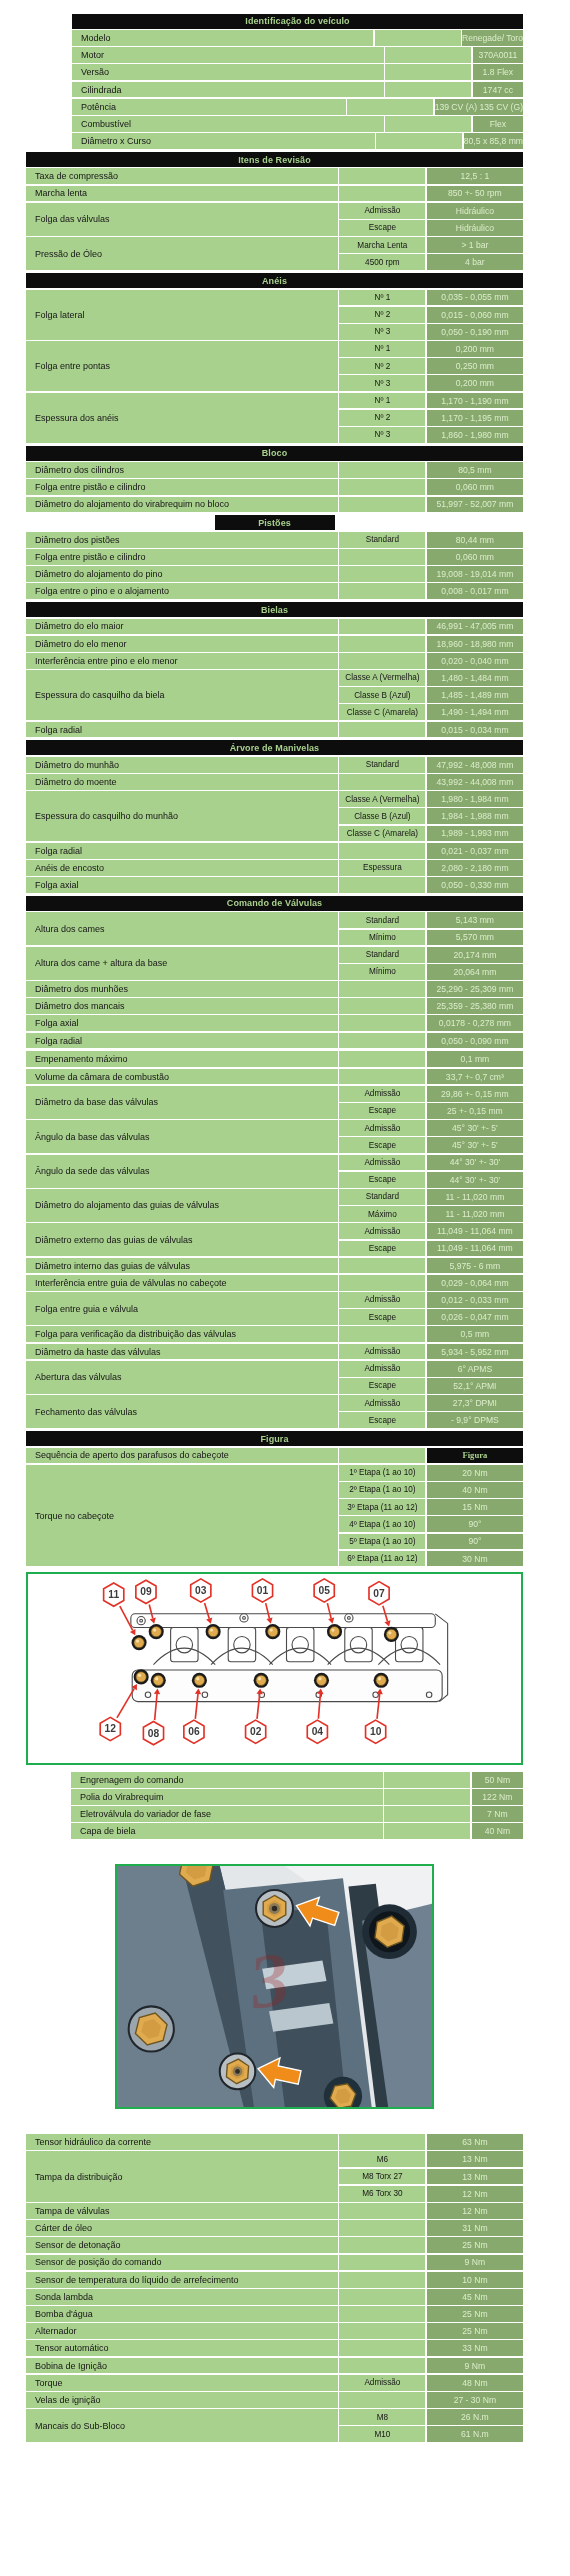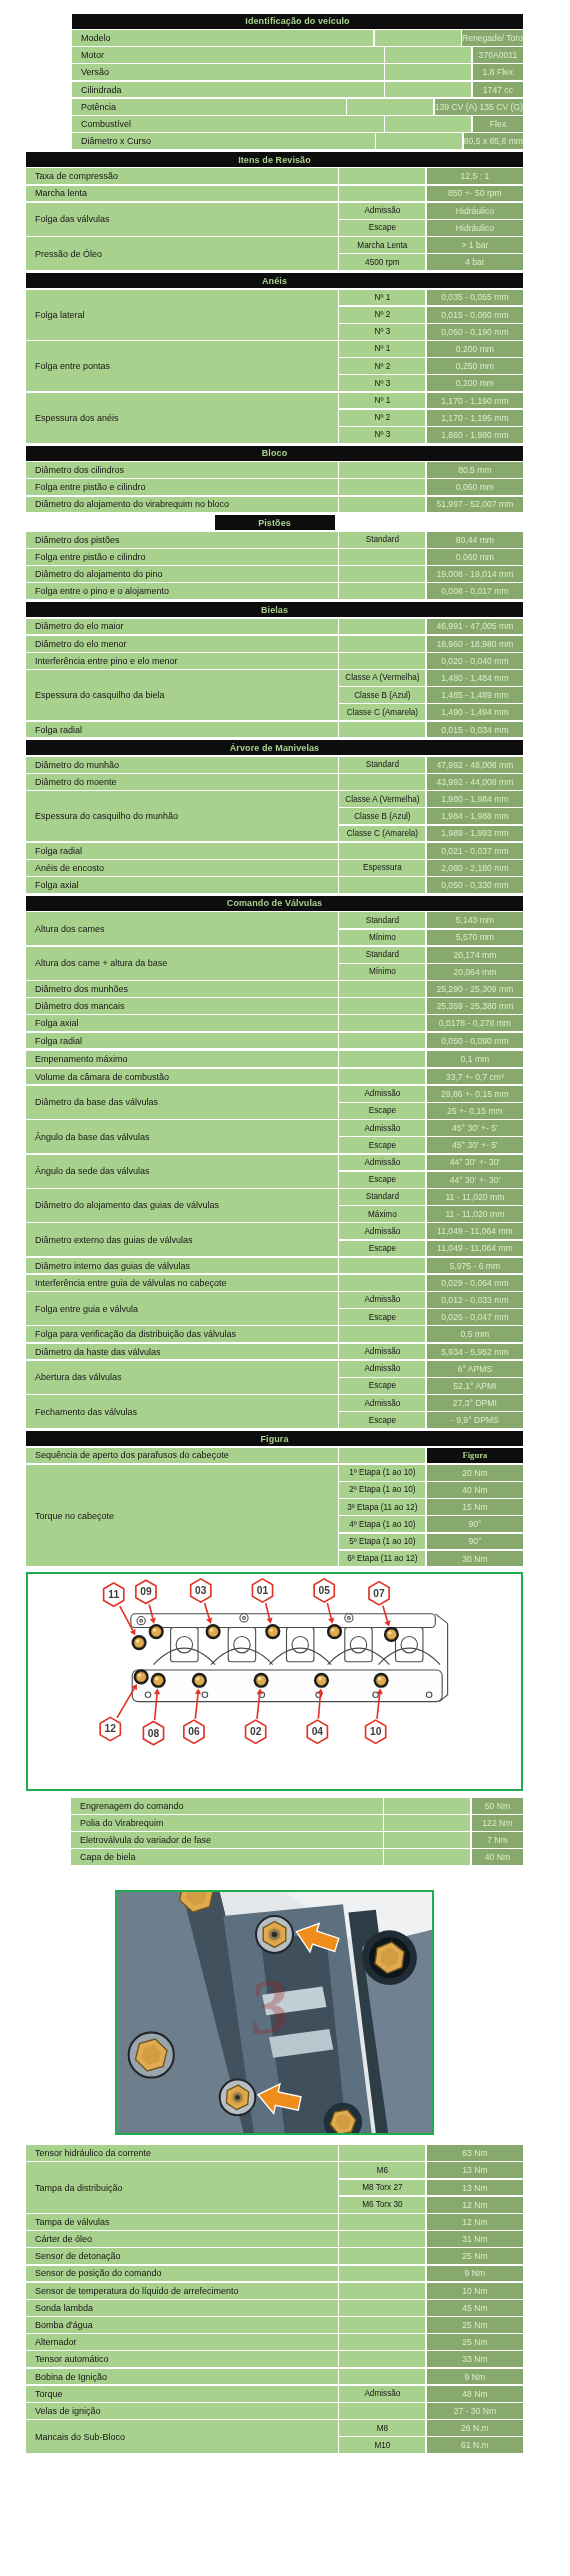--- a/index.html
+++ b/index.html
@@ -29,25 +29,25 @@
   .attr{
     width:86px;margin-right:1.4px;display:flex;align-items:center;justify-content:center;
     font-size:8.2px;color:#161616;white-space:nowrap;
   }
   .value{
     flex:1;display:flex;align-items:center;justify-content:center;
     font-size:8.6px;color:var(--vtx);background:var(--vbg);white-space:nowrap;
   }
   .value.fig{background:var(--hbg);color:var(--htx);font-weight:bold;font-family:Liberation Serif, serif;}
   .figure{border:2.1px solid var(--fb);box-sizing:border-box;background:#fff;}
-  .figure.seq{width:497px;height:219px;margin-top:5.5px;}
+  .figure.seq{width:497px;height:193px;margin-top:5.5px;}
   .figure.engine{width:319px;height:245px;margin:25px auto 0 auto;overflow:hidden;}
   .figure svg{display:block;}
   .after-fig{margin-top:6.9px;padding-left:45px;}
-  .last-table{margin-top:10px;}
+  .last-table{margin-top:25px;}
 </style>
 </head>
 <body style="--row: #a9d18e; --vbg: #87a96e; --vtx: #dcedca; --hbg: #0d0d0d; --htx: #a9d18e; --fb: #1fae4e; --red: #e23227; --gold: #e0aa4e; --orange: #ef8c1a;">
 
 <div id="doc">
     <section class="block table-block first">
       <div class="sec-header">Identificação do veículo</div>
       <div class="group">
         <div class="cell label">Modelo</div>
         <div class="subs">

